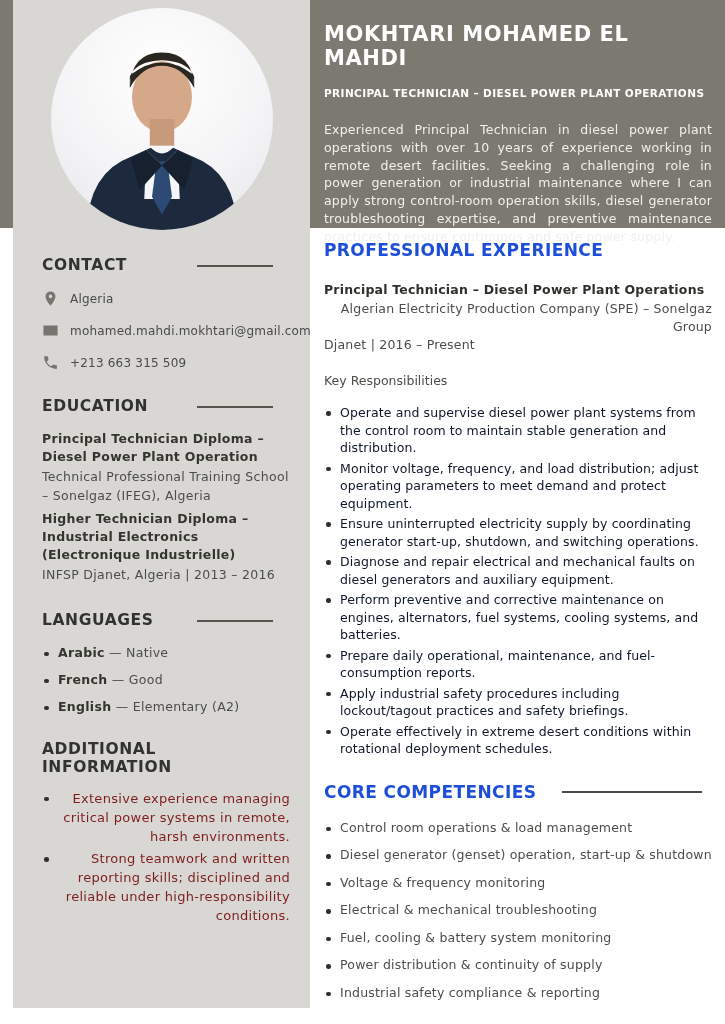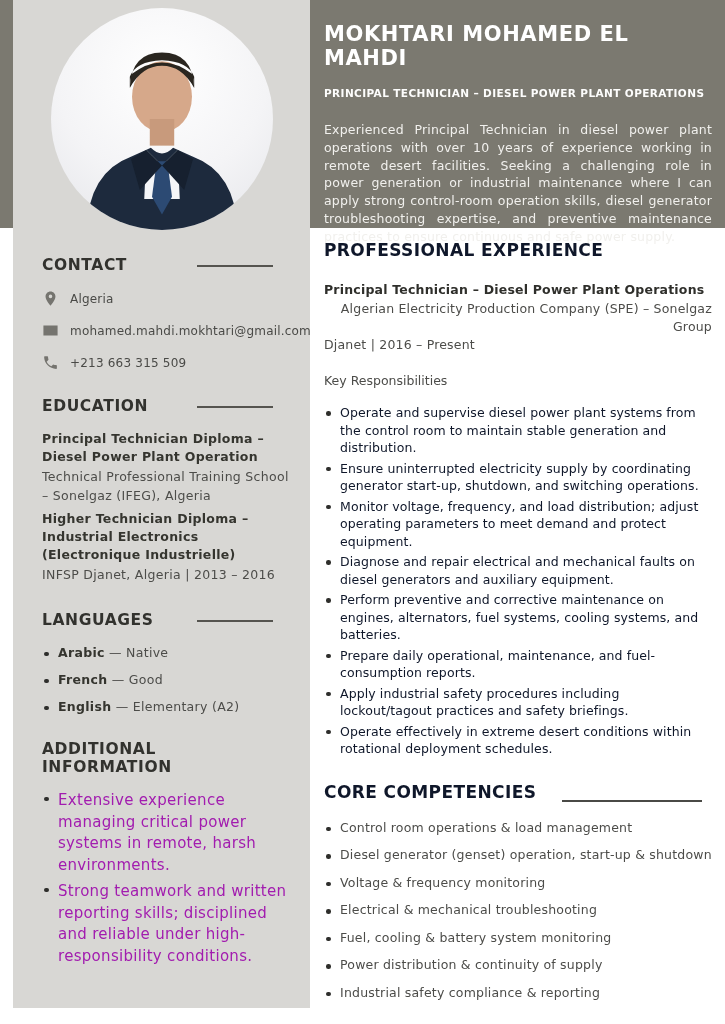--- a/index.html
+++ b/index.html
@@ -46,36 +46,36 @@
   ul.blist li::before {
     content:""; position:absolute; left:2px; top:7px;
     width:4.5px; height:4.5px; border-radius:50%; background:#2e2e2b;
   }
   .lang-list { margin-top:16px; }
   .lang-list li { font-size:12.5px; margin-bottom:12px; letter-spacing:0.3px; }
   .lang-name { font-weight:bold; color:#35352f; }
   .lang-level { color:#4c4c49; }
 
   .addl-list { margin-top:14px; }
-  .addl-list li { font-size:15px; line-height:1.45; letter-spacing:0.3px; margin-bottom:4px; color:#a21caf; }
+  .addl-list li { font-size:13px; line-height:1.45; letter-spacing:0.3px; margin-bottom:4px; color:#7f1d1d;text-align:right; }
 
   
   .header { position:absolute; left:324px; top:0; width:388px; color:#ffffff; }
   .name { font-size:21px; font-weight:bold; letter-spacing:0.6px; margin-top:22px; }
   .job-role { font-size:10.5px; font-weight:bold; letter-spacing:0.4px; margin-top:17px; color:#fdfdfc; }
   .summary {
     margin-top:22px; font-size:12.5px; line-height:1.42; text-align:justify;
     color:#f1f0ed; letter-spacing:0.2px;
   }
 
   
   .main { position:absolute; left:324px; top:240px; width:388px; }
   .m-head {
-    display:flex; align-items:flex-end;
-    font-size:17px; font-weight:bold; color:#0f172a; letter-spacing:0.4px;
+    display:flex; align-items:center;
+    font-size:17px; font-weight:bold; color:#1d4ed8; letter-spacing:0.4px;
   }
   .m-head .rule { width:140px; height:1.5px; background:#4a4a46; margin-left:26px; }
   .job-title { font-size:12.5px; font-weight:bold; color:#2f2f2b; margin-top:22px; letter-spacing:0.2px; }
   .company, .loc-dates { font-size:12.5px; color:#4c4c49; line-height:1.42; letter-spacing:0.2px; }
   .company { margin-top:3px;text-align:right; }
   .resp-label { font-size:12.5px; color:#4c4c49; margin-top:20px; }
   .resp-list { margin-top:16px; }
   .resp-list li { font-size:12.5px; line-height:1.4; margin-bottom:3px; letter-spacing:0.1px; color:#0f172a; }
   .comp-sec { margin-top:24px; }
   .comp-list { margin-top:18px; }
@@ -204,23 +204,23 @@
         <span>PROFESSIONAL EXPERIENCE</span>
       </h2>
       <div class="job-title">Principal Technician – Diesel Power Plant Operations</div>
       <div class="company">Algerian Electricity Production Company (SPE) – Sonelgaz Group</div>
       <div class="loc-dates">Djanet | 2016 – Present</div>
       <div class="resp-label">Key Responsibilities</div>
       <ul class="blist resp-list">
 
           <li><span>Operate and supervise diesel power plant systems from the control room to maintain stable generation and distribution.</span></li>
 
+          <li><span>Monitor voltage, frequency, and load distribution; adjust operating parameters to meet demand and protect equipment.</span></li>
+
           <li><span>Ensure uninterrupted electricity supply by coordinating generator start-up, shutdown, and switching operations.</span></li>
-
-          <li><span>Monitor voltage, frequency, and load distribution; adjust operating parameters to meet demand and protect equipment.</span></li>
 
           <li><span>Diagnose and repair electrical and mechanical faults on diesel generators and auxiliary equipment.</span></li>
 
           <li><span>Perform preventive and corrective maintenance on engines, alternators, fuel systems, cooling systems, and batteries.</span></li>
 
           <li><span>Prepare daily operational, maintenance, and fuel-consumption reports.</span></li>
 
           <li><span>Apply industrial safety procedures including lockout/tagout practices and safety briefings.</span></li>
 
           <li><span>Operate effectively in extreme desert conditions within rotational deployment schedules.</span></li>

